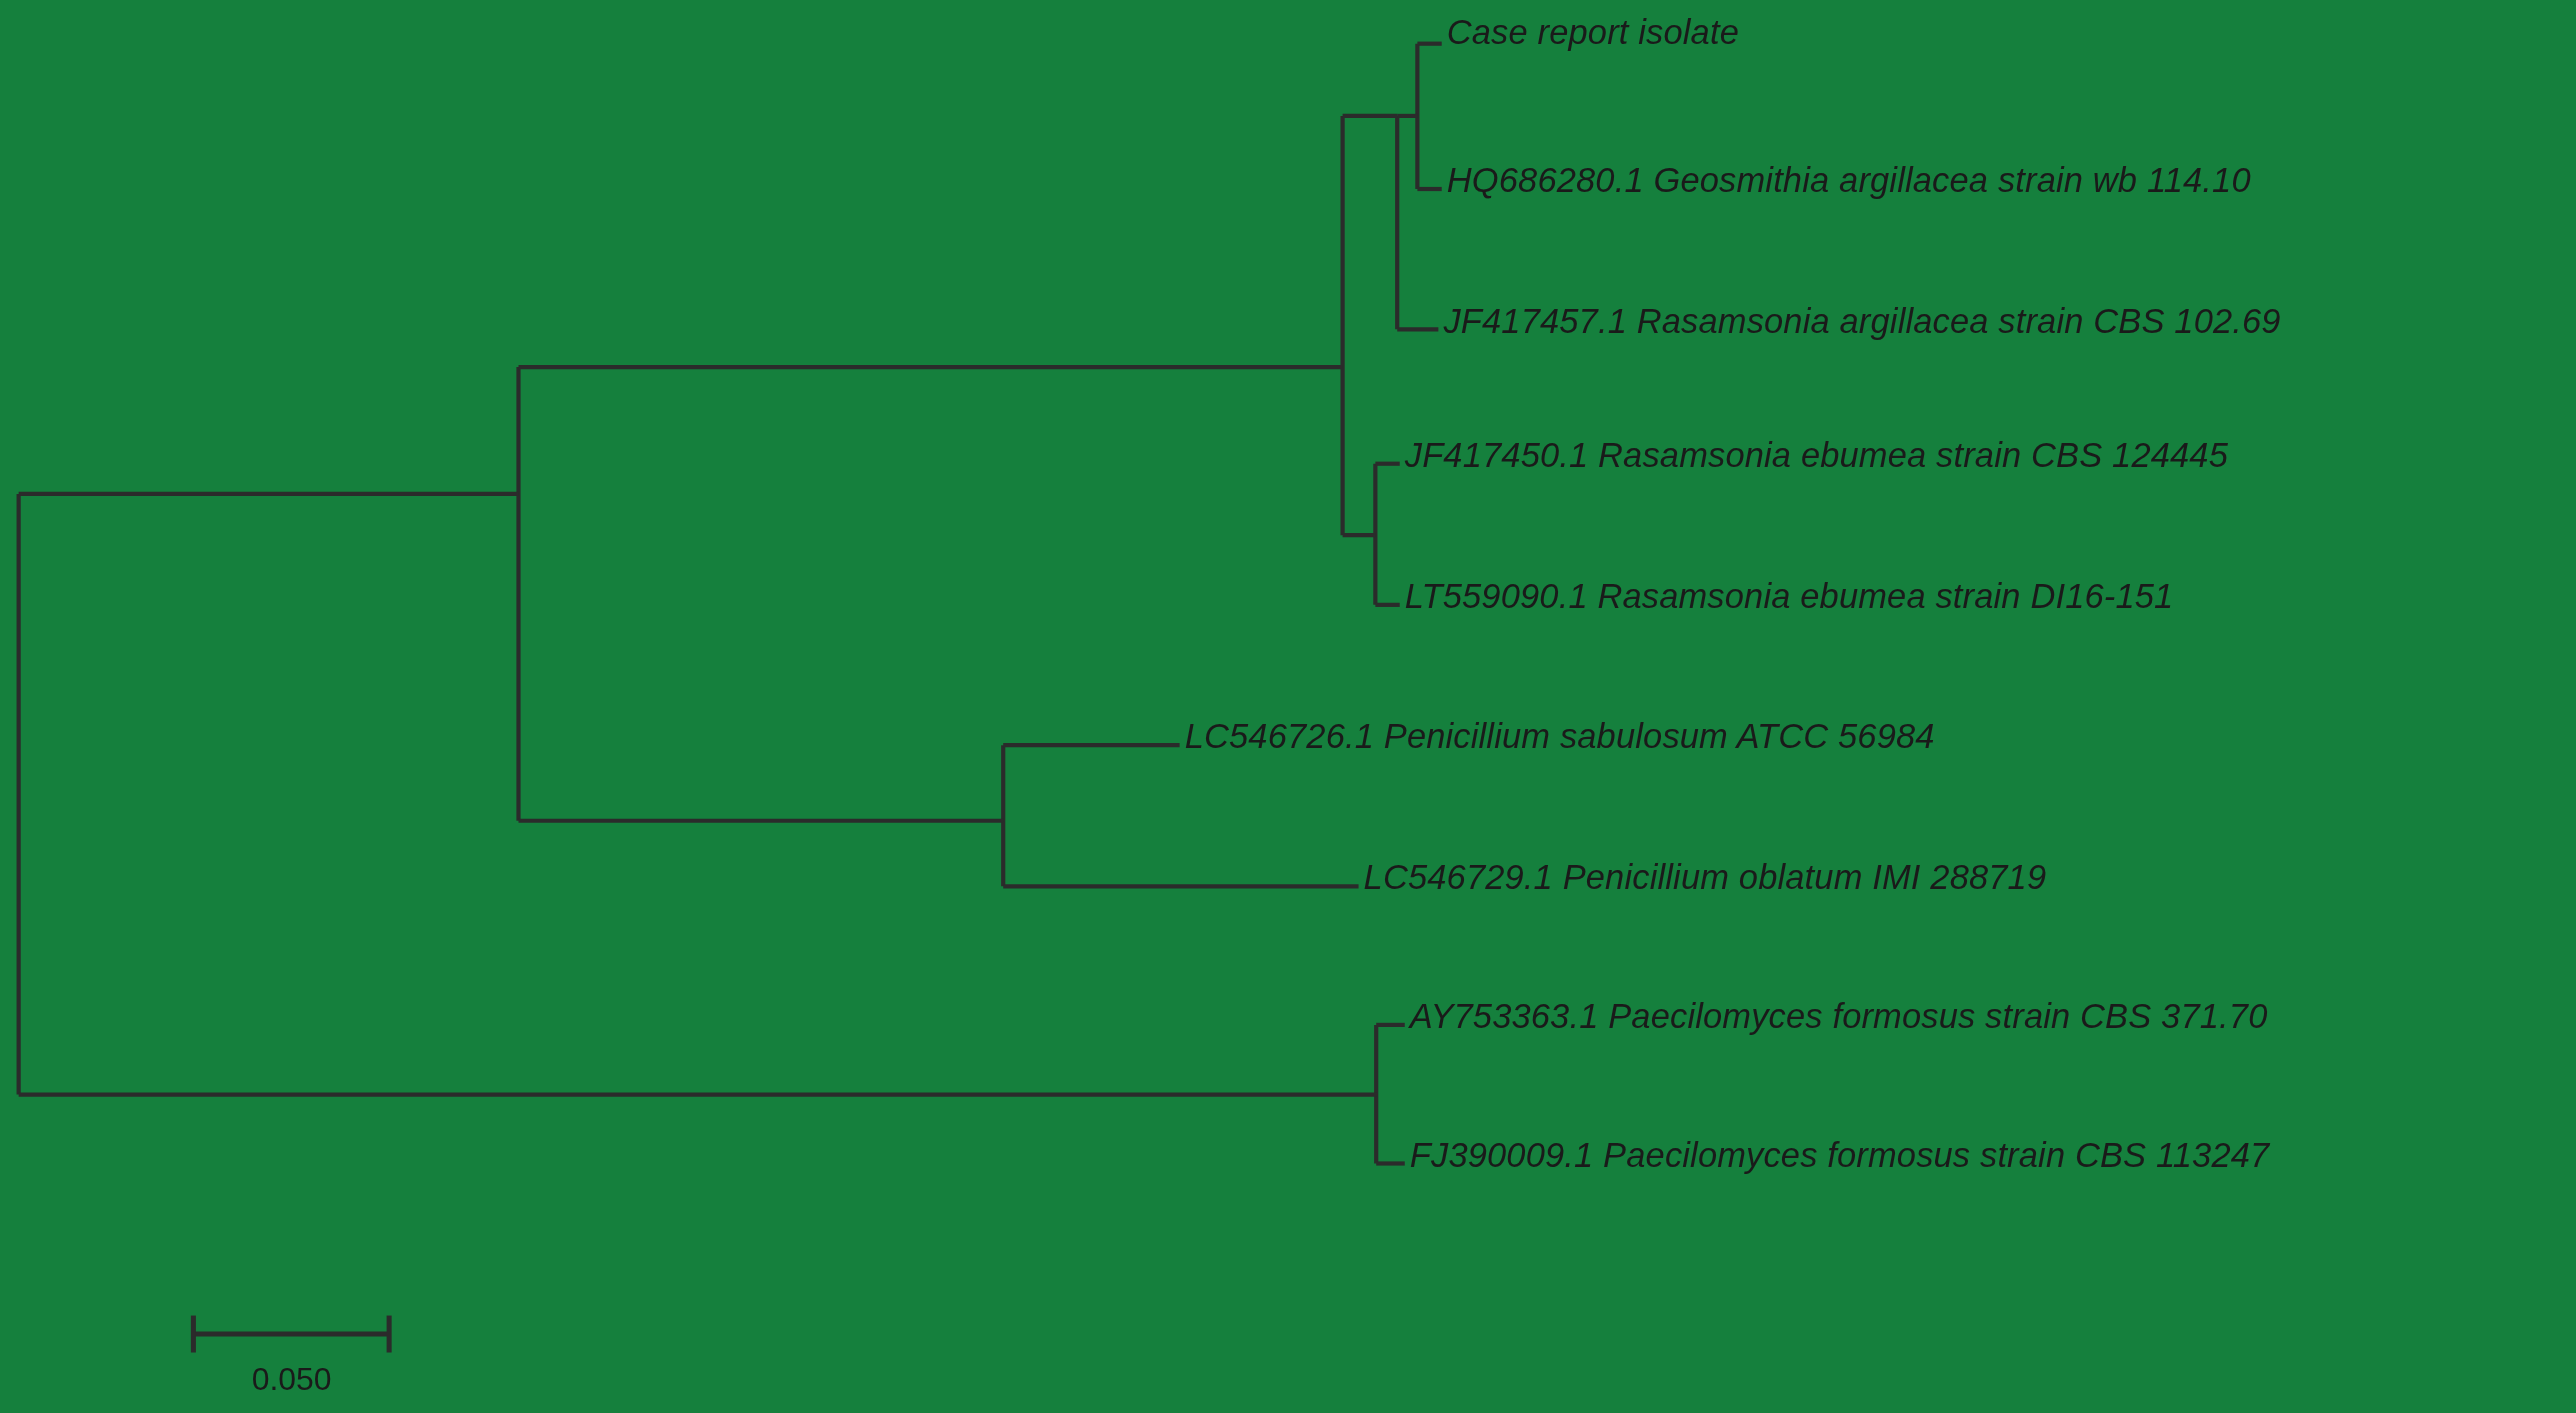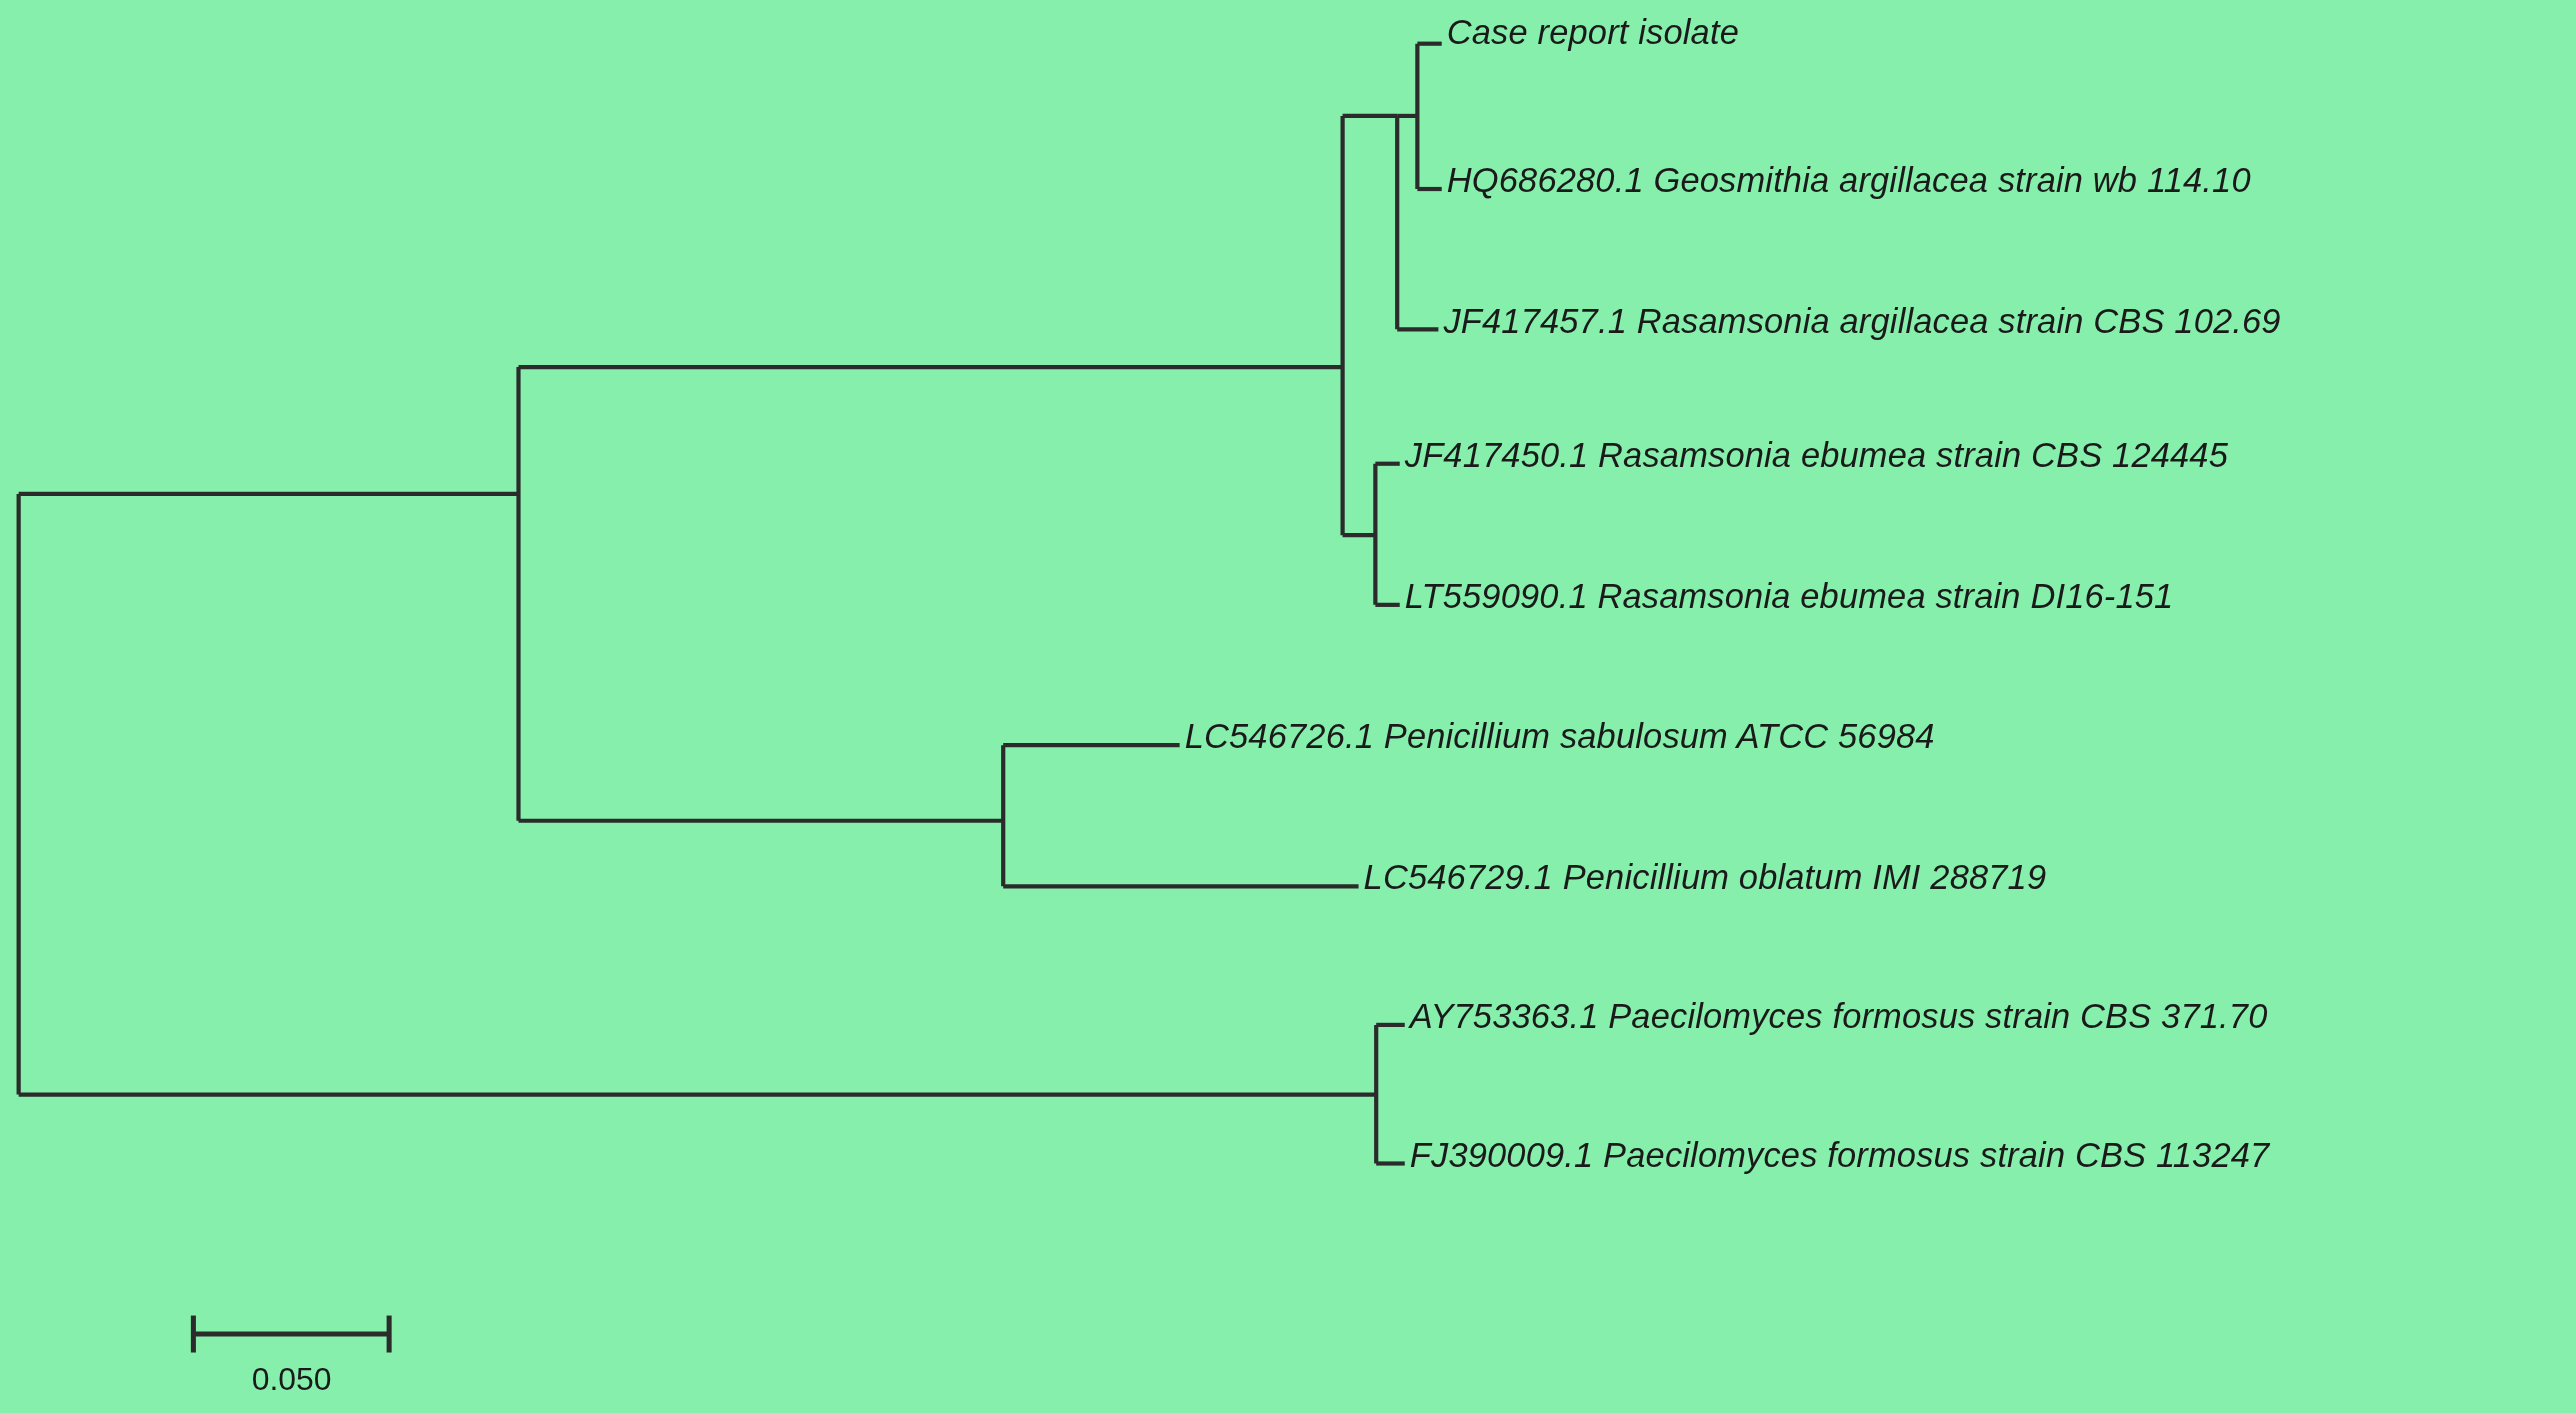--- a/index.html
+++ b/index.html
@@ -11,21 +11,21 @@
   body {
     width: 2576px;
     height: 1413px;
     font-family: "Liberation Sans", sans-serif;
     overflow: hidden;
   }
   #tree-figure {
     position: relative;
     width: 2576px;
     height: 1413px;
-    background: #86efac;
+    background: #15803d;
   }
   #tree-svg {
     position: absolute;
     top: 0;
     left: 0;
     width: 2576px;
     height: 1413px;
     display: block;
   }
   .branch {

